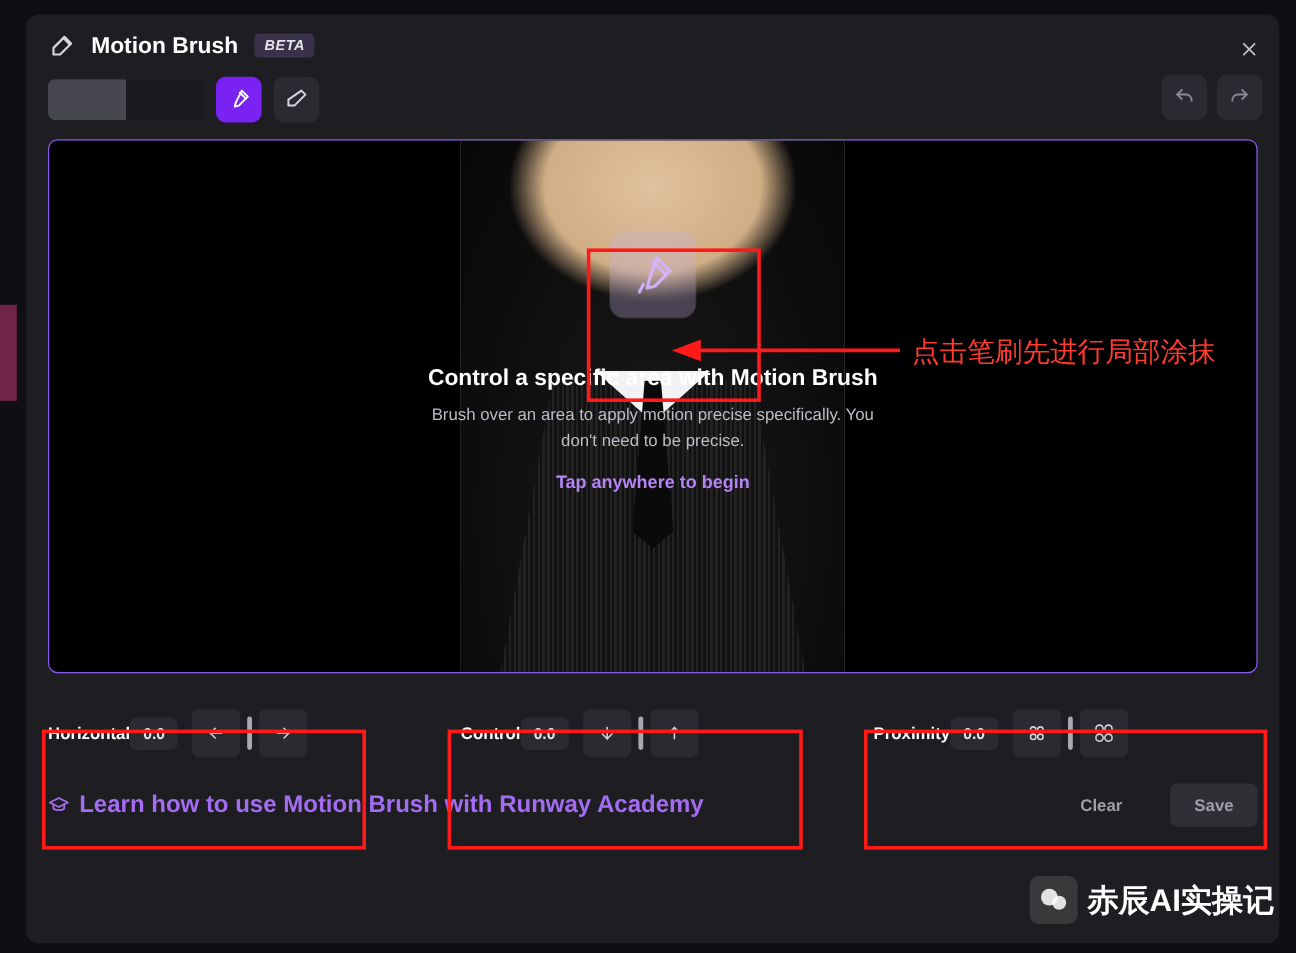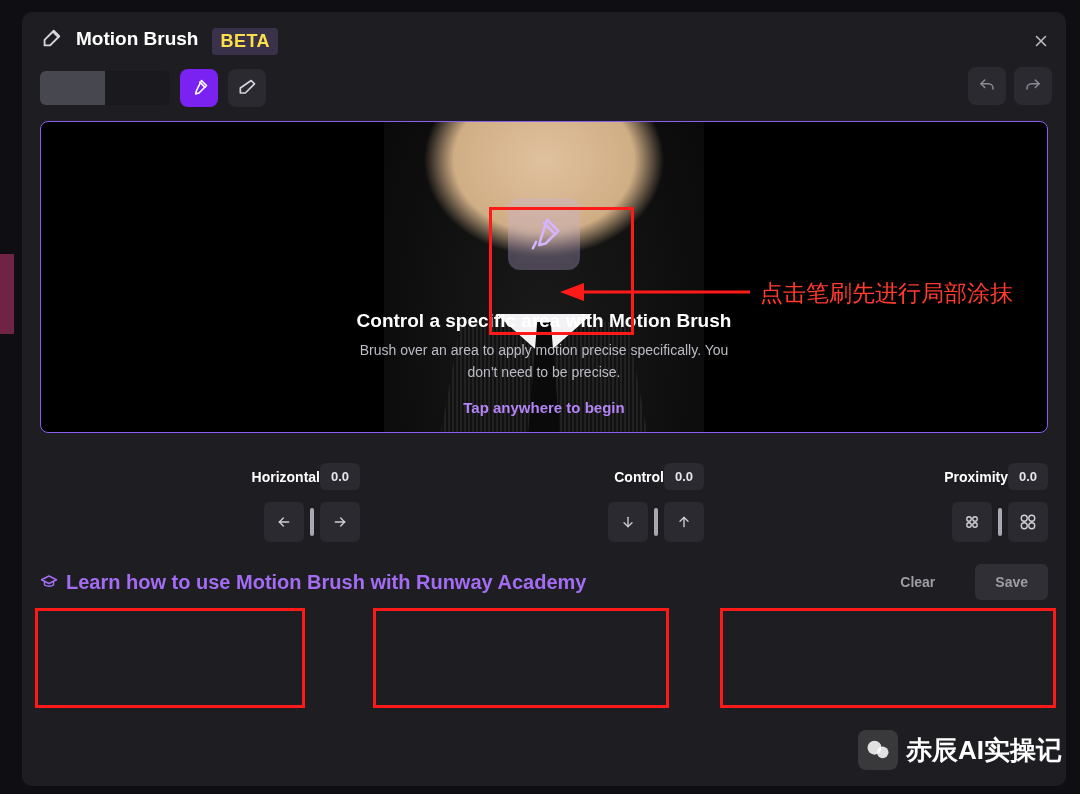--- a/index.html
+++ b/index.html
@@ -24,24 +24,25 @@
     padding: 16px 18px 14px 18px;
     position: relative;
   }
   .hdr-icon {
     width: 22px; height: 22px; display: flex; align-items: center; justify-content: center;
   }
   .title {
     font-size: 19px; font-weight: 700; color: #fff;
   }
   .beta-badge {
-    background: #3a324a; color: #fde047;
-    font-size: 18px; font-weight: 700;
+    background: #3a324a; color: #e5e5e5;
+    font-size: 12px; font-weight: 700;
     padding: 3px 8px; border-radius: 4px;
     letter-spacing: 0.5px;
+    font-style: italic;
   }
   .close-btn {
     position: absolute; right: 14px; top: 18px;
     width: 22px; height: 22px;
     color: #bfbfc6; background: transparent; border: none;
     font-size: 22px; line-height: 22px; cursor: pointer;
     display: flex; align-items: center; justify-content: center;
   }
   .toolbar {
     display: flex; align-items: center; gap: 10px;
@@ -70,21 +71,21 @@
     position: absolute; right: 14px; top: -2px;
     display: flex; gap: 8px;
   }
   .history-btn {
     width: 38px; height: 38px; border-radius: 8px; border: none;
     background: #2a2a30; color: #8a8a94; cursor: pointer;
     display: flex; align-items: center; justify-content: center;
   }
   .canvas-frame {
     margin: 0 18px;
-    height: 312px;
+    height: 445px;
     border: 1.5px solid #8a5cf0;
     border-radius: 8px;
     position: relative;
     overflow: hidden;
     background: #000;
   }
   
   .photo {
     position: absolute;
     left: 50%; top: 0; transform: translateX(-50%);
@@ -136,21 +137,21 @@
   .ov-cta {
     margin-top: 16px;
     color: #b484f5; font-weight: 600; font-size: 15px;
     background: transparent; border: none; cursor: pointer;
   }
   .sliders-row {
     display: flex; gap: 24px;
     padding: 30px 18px 10px 18px;
   }
   .slider-block {
-    flex: 1; display: flex; flex-direction: column; gap: 12px; align-items: flex-end;
+    flex: 1; display: flex; gap: 12px;
   }
   .slider-head {
     display: flex; justify-content: space-between; align-items: center;
   }
   .slider-label {
     font-size: 14px; font-weight: 700; color: #fff;
   }
   .slider-value {
     background: #2a2a30; color: #e5e5ea;
     font-size: 13px; font-weight: 600;

